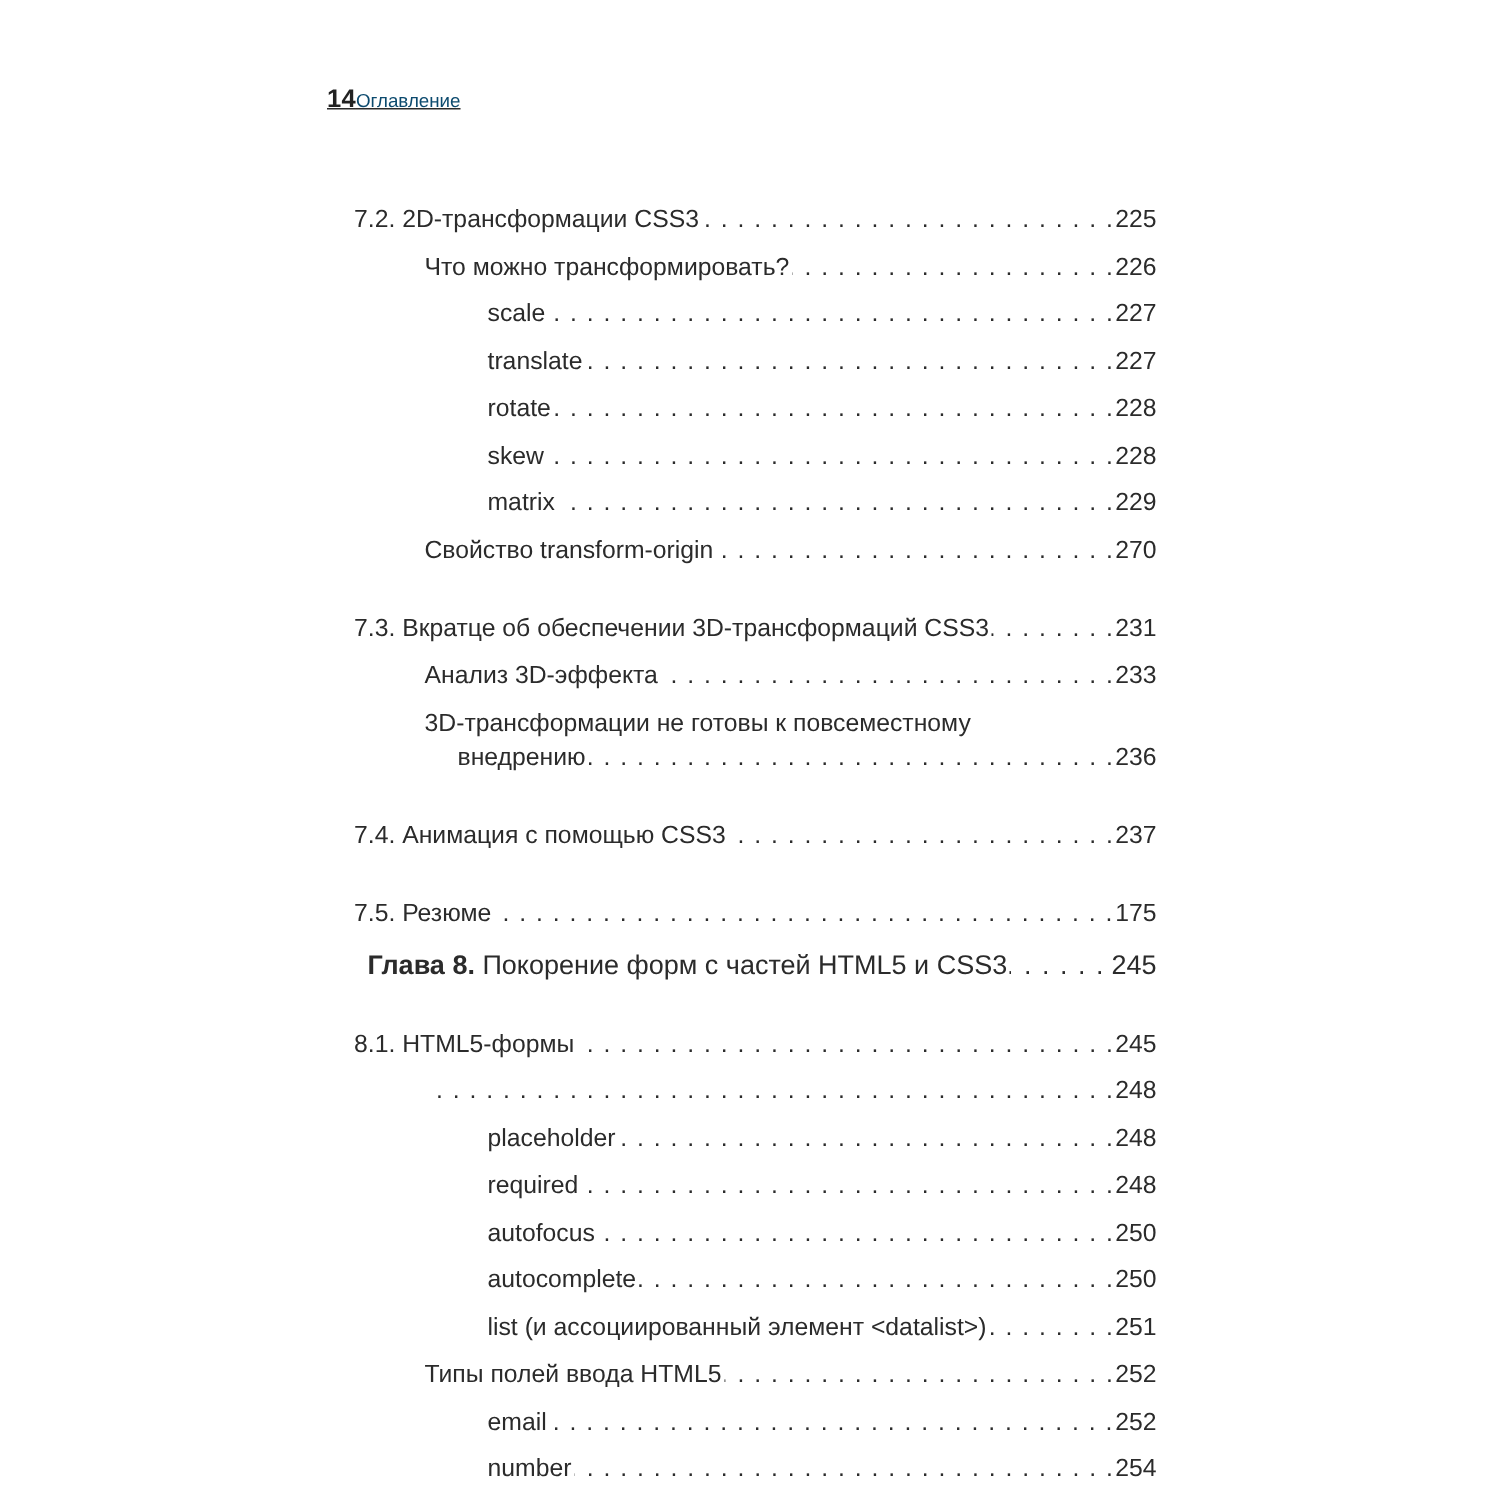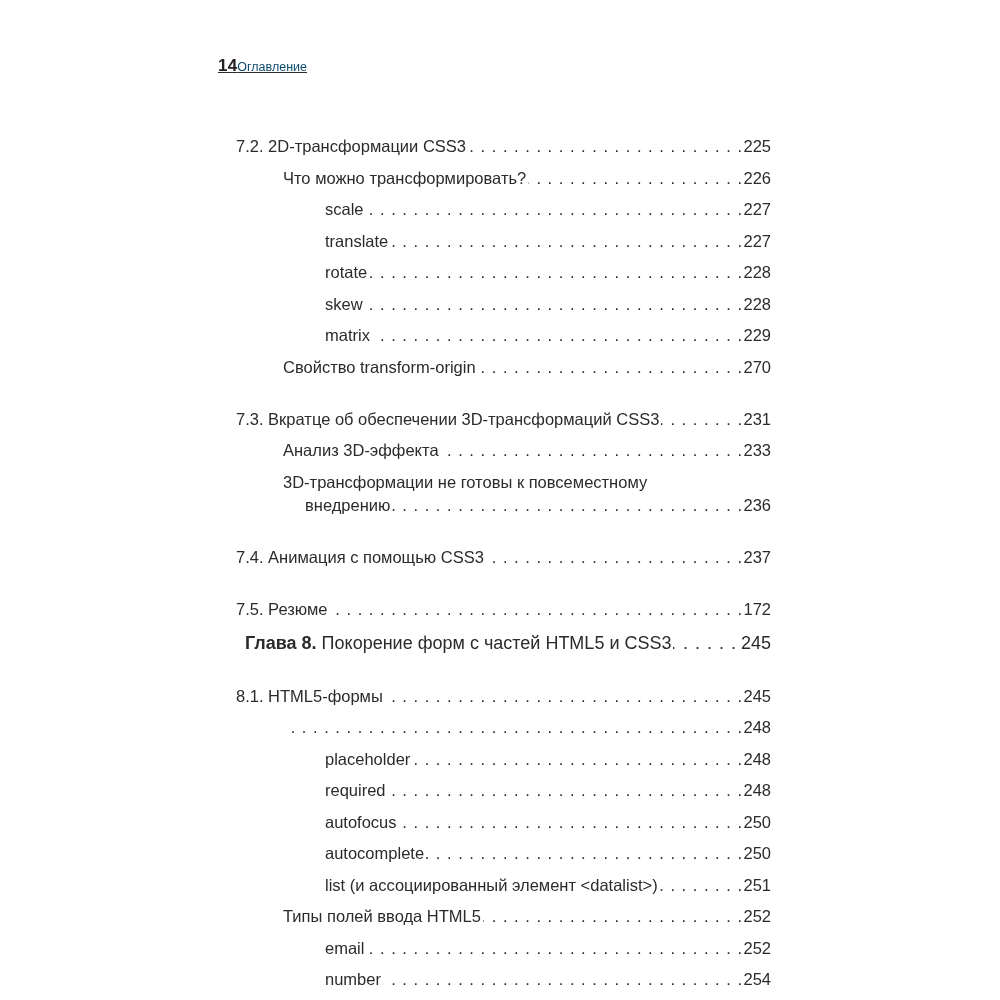--- a/index.html
+++ b/index.html
@@ -115,21 +115,21 @@
         </div>
       </div>
       <div class="row lvl0">
         <span class="title">7.4. Анимация с помощью CSS3</span>
         <span class="dots">. . . . . . . . . . . . . . . . . . . . . . . . . . . . . . . . . . . . . . . . . . . . . . . . . . . . . . . . . . . . . . . . . . . . . . . . . . . . . . . . . . . . . . . . . .</span>
         <span class="page-num">237</span>
       </div>
       <div class="row lvl0">
         <span class="title">7.5. Резюме</span>
         <span class="dots">. . . . . . . . . . . . . . . . . . . . . . . . . . . . . . . . . . . . . . . . . . . . . . . . . . . . . . . . . . . . . . . . . . . . . . . . . . . . . . . . . . . . . . . . . .</span>
-        <span class="page-num">172</span>
+        <span class="page-num">175</span>
       </div>
       <div class="row chapter">
         <span class="chap-bold">Глава 8.</span>
         <span class="title">Покорение форм с частей HTML5 и CSS3</span>
         <span class="dots">. . . . . . . . . . . . . . . . . . . . . . . . . . . . . . . . . . . . . . . . . . . . . . . . . . . . . . . . . . . . . . . . . . . . . . . . . . . . . . . . . . . . . . . . . .</span>
         <span class="page-num">245</span>
       </div>
       <div class="row lvl0">
         <span class="title">8.1. HTML5-формы</span>
         <span class="dots">. . . . . . . . . . . . . . . . . . . . . . . . . . . . . . . . . . . . . . . . . . . . . . . . . . . . . . . . . . . . . . . . . . . . . . . . . . . . . . . . . . . . . . . . . .</span>

